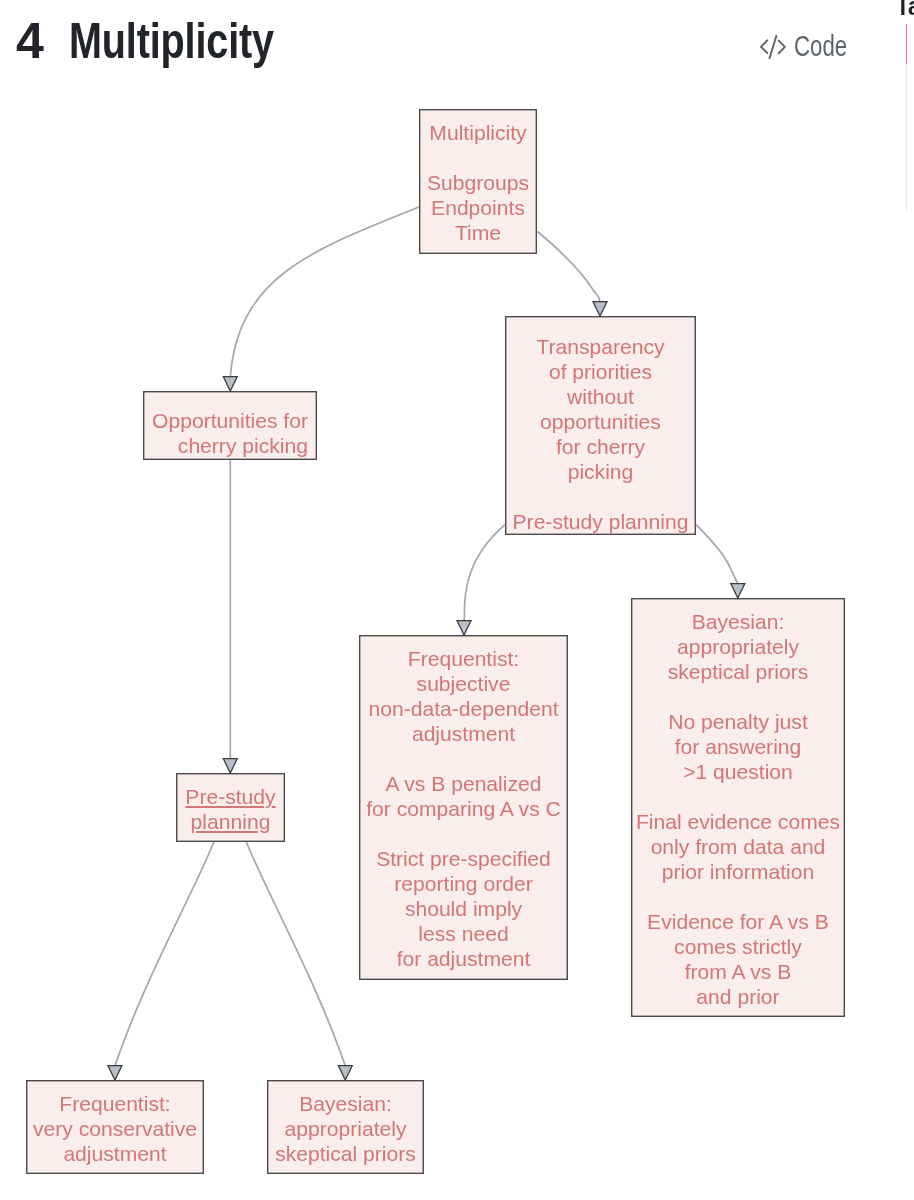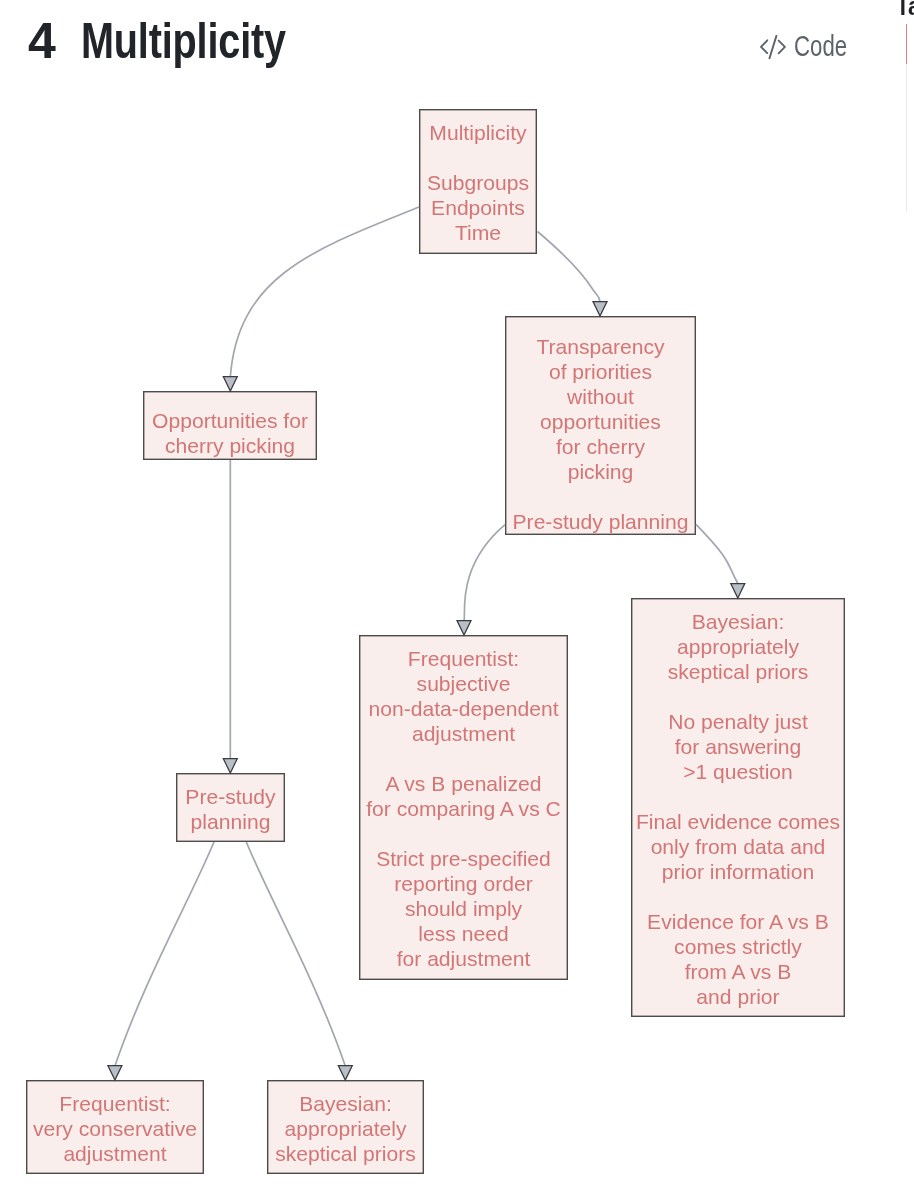--- a/index.html
+++ b/index.html
@@ -4,21 +4,21 @@
 <title>Multiplicity</title>
 <style>
   html,body{margin:0;padding:0;background:#ffffff;}
   h1{margin:0;font-weight:700;}
   body{width:914px;height:1200px;overflow:hidden;
        font-family:"Liberation Sans",sans-serif;-webkit-font-smoothing:antialiased;}
   .page{position:relative;width:914px;height:1200px;background:#fff;}
 
   
   .doc-title{position:absolute;left:16px;top:12px;font-weight:700;color:#212529;
-             font-size:50px;line-height:58px;white-space:pre;letter-spacing:-0.2px;margin-left:12px;}
+             font-size:50px;line-height:58px;white-space:pre;letter-spacing:-0.2px;}
   .doc-title .secno{display:inline-block;transform:scaleX(1.0);transform-origin:left top;}
   .doc-title .sectitle{display:inline-block;margin-left:25px;
              transform:scaleX(0.792);transform-origin:left top;}
   .code-toggle{position:absolute;left:760px;top:29px;display:flex;align-items:center;
                color:#5b6369;font-size:30px;line-height:34px;cursor:pointer;}
   .code-toggle .ci{display:inline-block;width:27px;height:25px;margin-top:3px;}
   .code-toggle .ci svg{display:block;}
   .code-label{transform:scaleX(0.74);transform-origin:left top;display:inline-block;
               margin-left:7px;}
 
@@ -88,31 +88,31 @@
         <path d="M107.9,1065.6 L121.9,1065.6 L114.9,1080 Z" fill="#b9bfc8" stroke="#3b3b3d" stroke-width="1.25" stroke-linejoin="miter"></path>
         <path d="M246.3,842 C271,901.6 315,978.3 345.3,1066" fill="none" stroke="#a2a6af" stroke-width="1.7"></path>
         <path d="M338.3,1065.6 L352.3,1065.6 L345.3,1080 Z" fill="#b9bfc8" stroke="#3b3b3d" stroke-width="1.25" stroke-linejoin="miter"></path>
       </svg>
     <div id="nodes">
         <div class="nodebox" style="left: 419px; top: 109px; width: 118px; height: 145px;">Multiplicity
 
 Subgroups
 Endpoints
 Time</div>
-        <div class="nodebox" style="left: 143px; top: 391px; width: 174px; height: 81px;">Opportunities for
+        <div class="nodebox" style="left: 143px; top: 391px; width: 174px; height: 81px; text-align: right;">Opportunities for
 cherry picking</div>
         <div class="nodebox" style="left: 505px; top: 316px; width: 191px; height: 234px;">Transparency
 of priorities
 without
 opportunities
 for cherry
 picking
 
 Pre-study planning</div>
-        <div class="nodebox" style="left: 176px; top: 773px; width: 109px; height: 69px;">Pre-study
+        <div class="nodebox" style="left: 176px; top: 773px; width: 109px; height: 69px; text-decoration: underline;">Pre-study
 planning</div>
         <div class="nodebox" style="left: 359px; top: 635px; width: 209px; height: 345px;">Frequentist:
 subjective
 non-data-dependent
 adjustment
 
 A vs B penalized
 for comparing A vs C
 
 Strict pre-specified

